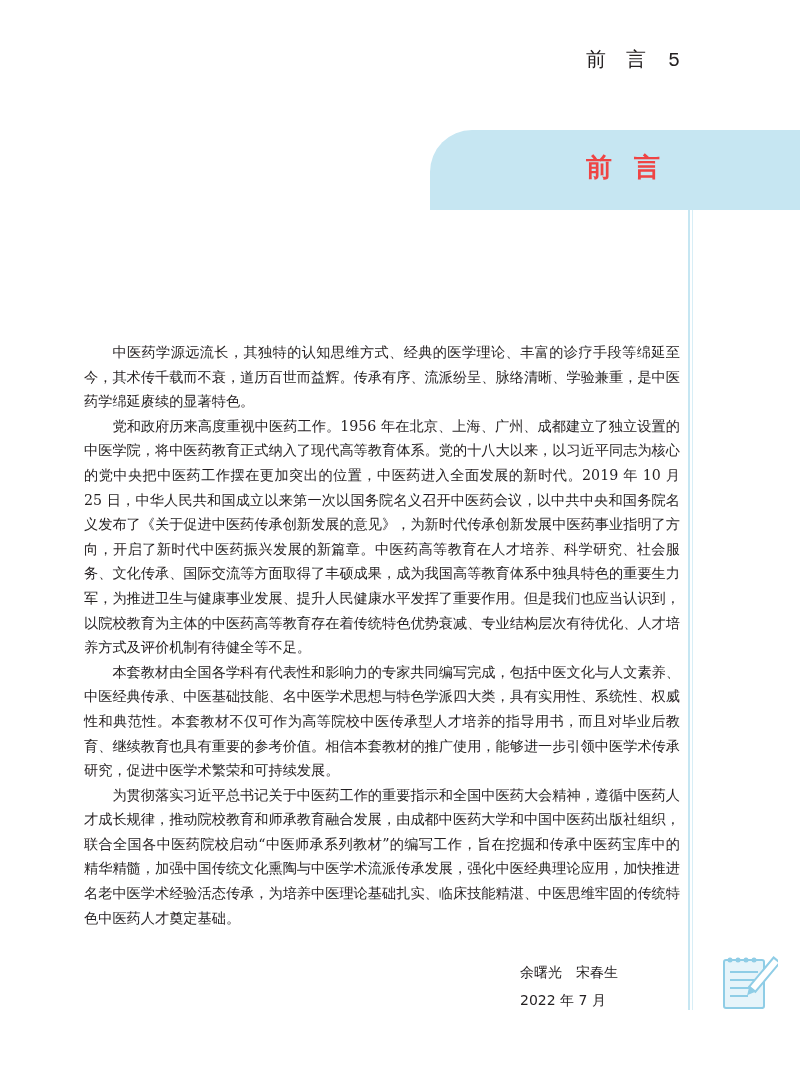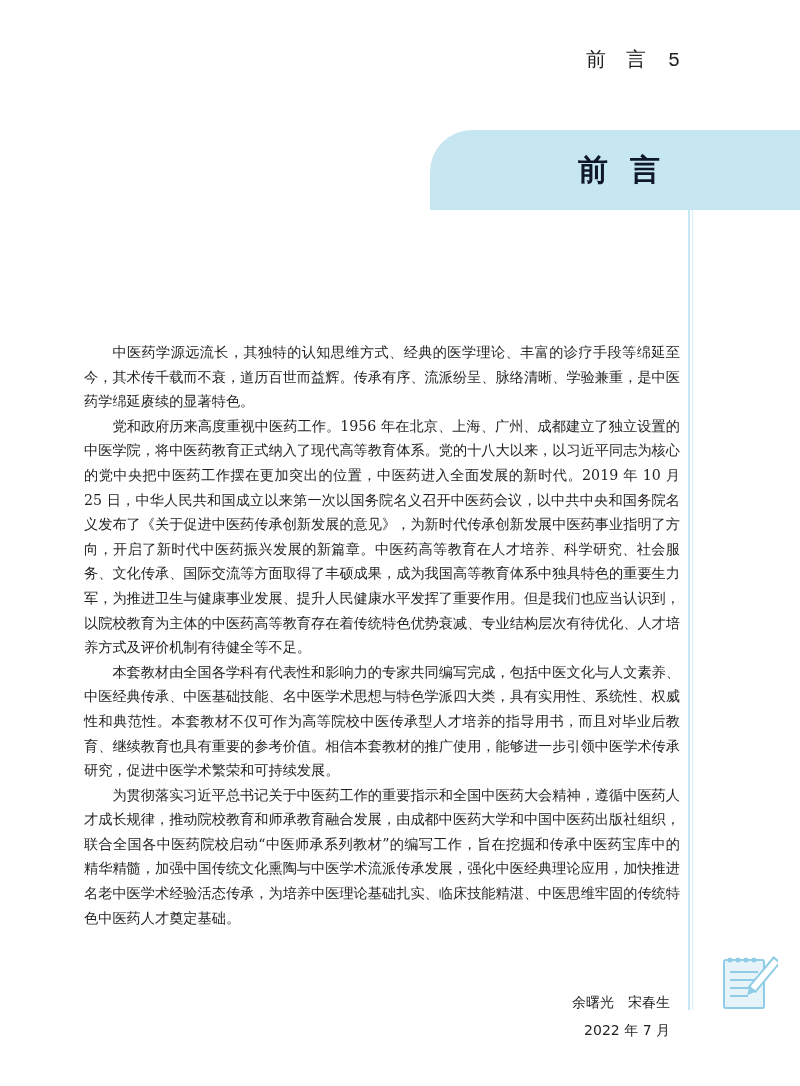--- a/index.html
+++ b/index.html
@@ -16,39 +16,39 @@
   }
   .running-head .pg { letter-spacing: 0; margin-left: 2px; }
   .title-band {
     position: absolute; left: 430px; top: 130px; width: 370px; height: 80px;
     background: #c6e6f2;
     border-top-left-radius: 42px;
   }
   .title-text {
     position: absolute; right: 118px; top: 150px;
     font-family: "DejaVu Sans", "Liberation Sans", sans-serif;
-    font-weight: bold; font-size: 30px; letter-spacing: 22px; color: #0f172a;
+    font-weight: bold; font-size: 26px; letter-spacing: 22px; color: #ef4444;
   }
   .vline {
     position: absolute; left: 688px; top: 210px; width: 2px; height: 800px;
     background: #c6e6f2;
   }
   .vline-thin {
     position: absolute; left: 692px; top: 210px; width: 1px; height: 800px;
     background: #d8eef6;
   }
   .content {
     position: absolute; left: 84px; top: 340px; width: 596px;
     font-size: 14.2px; line-height: 24.6px; text-align: justify;
     text-justify: inter-character;
   }
   .content p { margin: 0; text-indent: 2em; }
   .signature {
-    position: absolute; left: 520px; top: 988px; width: 150px;
-    text-align: right; font-family: "DejaVu Sans", "Liberation Sans", sans-serif;
+    position: absolute; left: 520px; top: 958px; width: 150px;
+    text-align: left; font-family: "DejaVu Sans", "Liberation Sans", sans-serif;
     font-size: 14px; line-height: 28px;
   }
   .notebook-icon {
     position: absolute; left: 718px; top: 950px; width: 60px; height: 64px;
   }
 </style>
 </head>
 <body>
 
 <div class="running-head">

